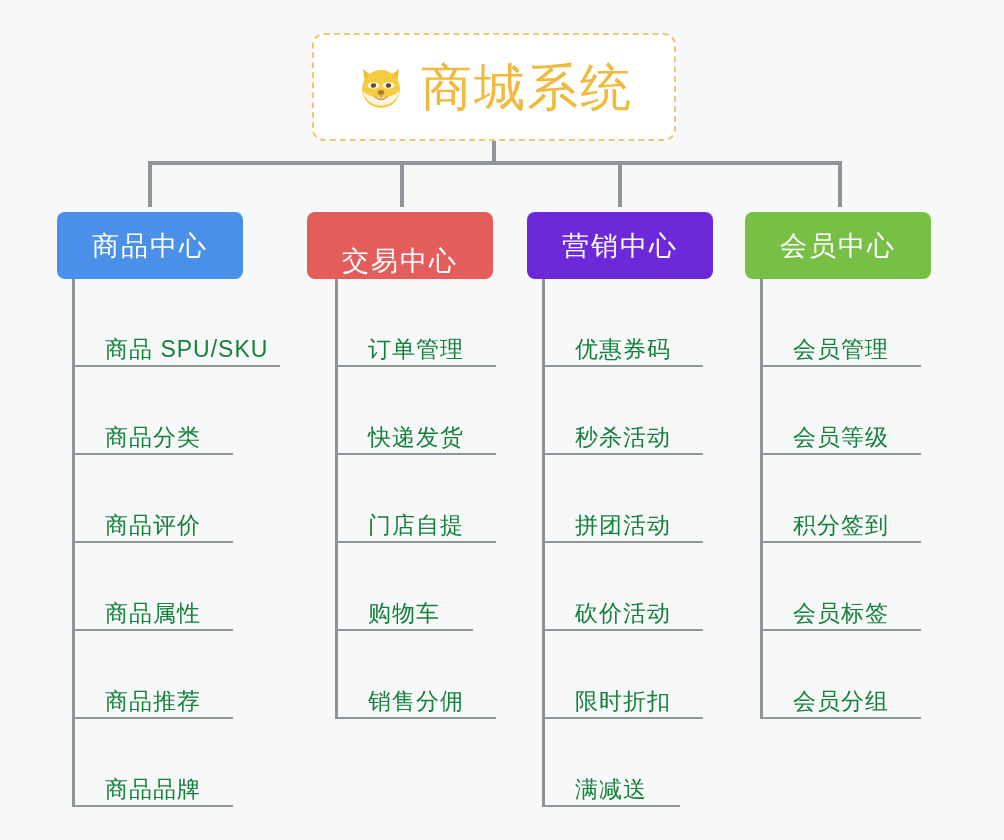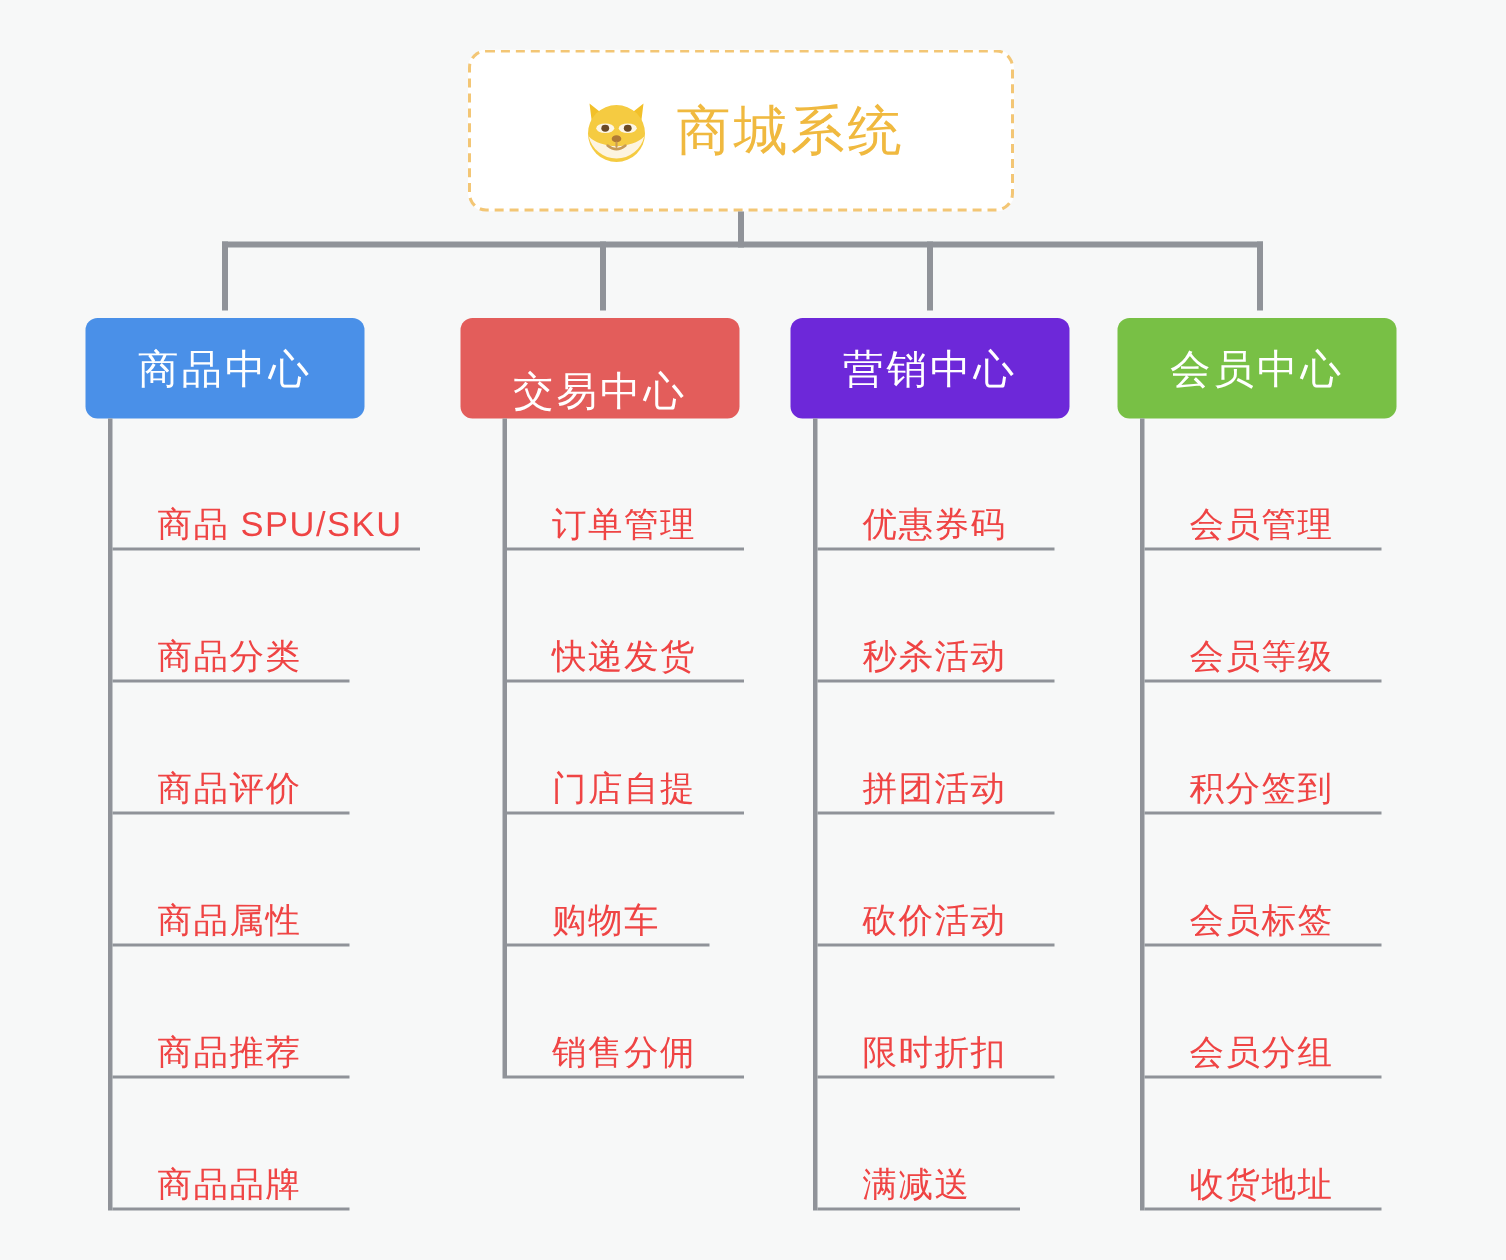--- a/index.html
+++ b/index.html
@@ -37,21 +37,21 @@
   }
   .root-emoji {
     font-size: 44px;
     line-height: 1;
     display: block;
     width: 52px;
     height: 52px;
   }
   .root-emoji svg { display: block; }
   .root-title {
-    font-size: 36px;
+    font-size: 51px;
     color: #f0b93f;
     letter-spacing: 2px;
     line-height: 1;
     white-space: nowrap;
   }
 
   
   .conn {
     position: absolute;
     background: #909399;
@@ -114,21 +114,21 @@
     content: "";
     position: absolute;
     left: 0;
     bottom: 0;
     height: 2px;
     background: #909399;
     width: var(--uw, 170px);
   }
   .leaf-label {
     font-size: 23px;
-    color: #ef4444;
+    color: #15803d;
     line-height: 1.05;
     padding-bottom: 6px;
     white-space: nowrap;
     letter-spacing: 1px;
   }
 </style>
 </head>
 <body style="background: rgb(247, 248, 248);">
 
 <div id="stage">
@@ -247,19 +247,16 @@
         </div>
       <div class="leaf-item" style="--uw: 158px; --line-color: #909399;">
           <span class="leaf-label">积分签到</span>
         </div>
       <div class="leaf-item" style="--uw: 158px; --line-color: #909399;">
           <span class="leaf-label">会员标签</span>
         </div>
       <div class="leaf-item" style="--uw: 158px; --line-color: #909399;">
           <span class="leaf-label">会员分组</span>
         </div>
-      <div class="leaf-item" style="--uw: 158px; --line-color: #909399;">
-          <span class="leaf-label">收货地址</span>
-        </div>
     </div>
   </div>
 
 </div>
 
 </body></html>

